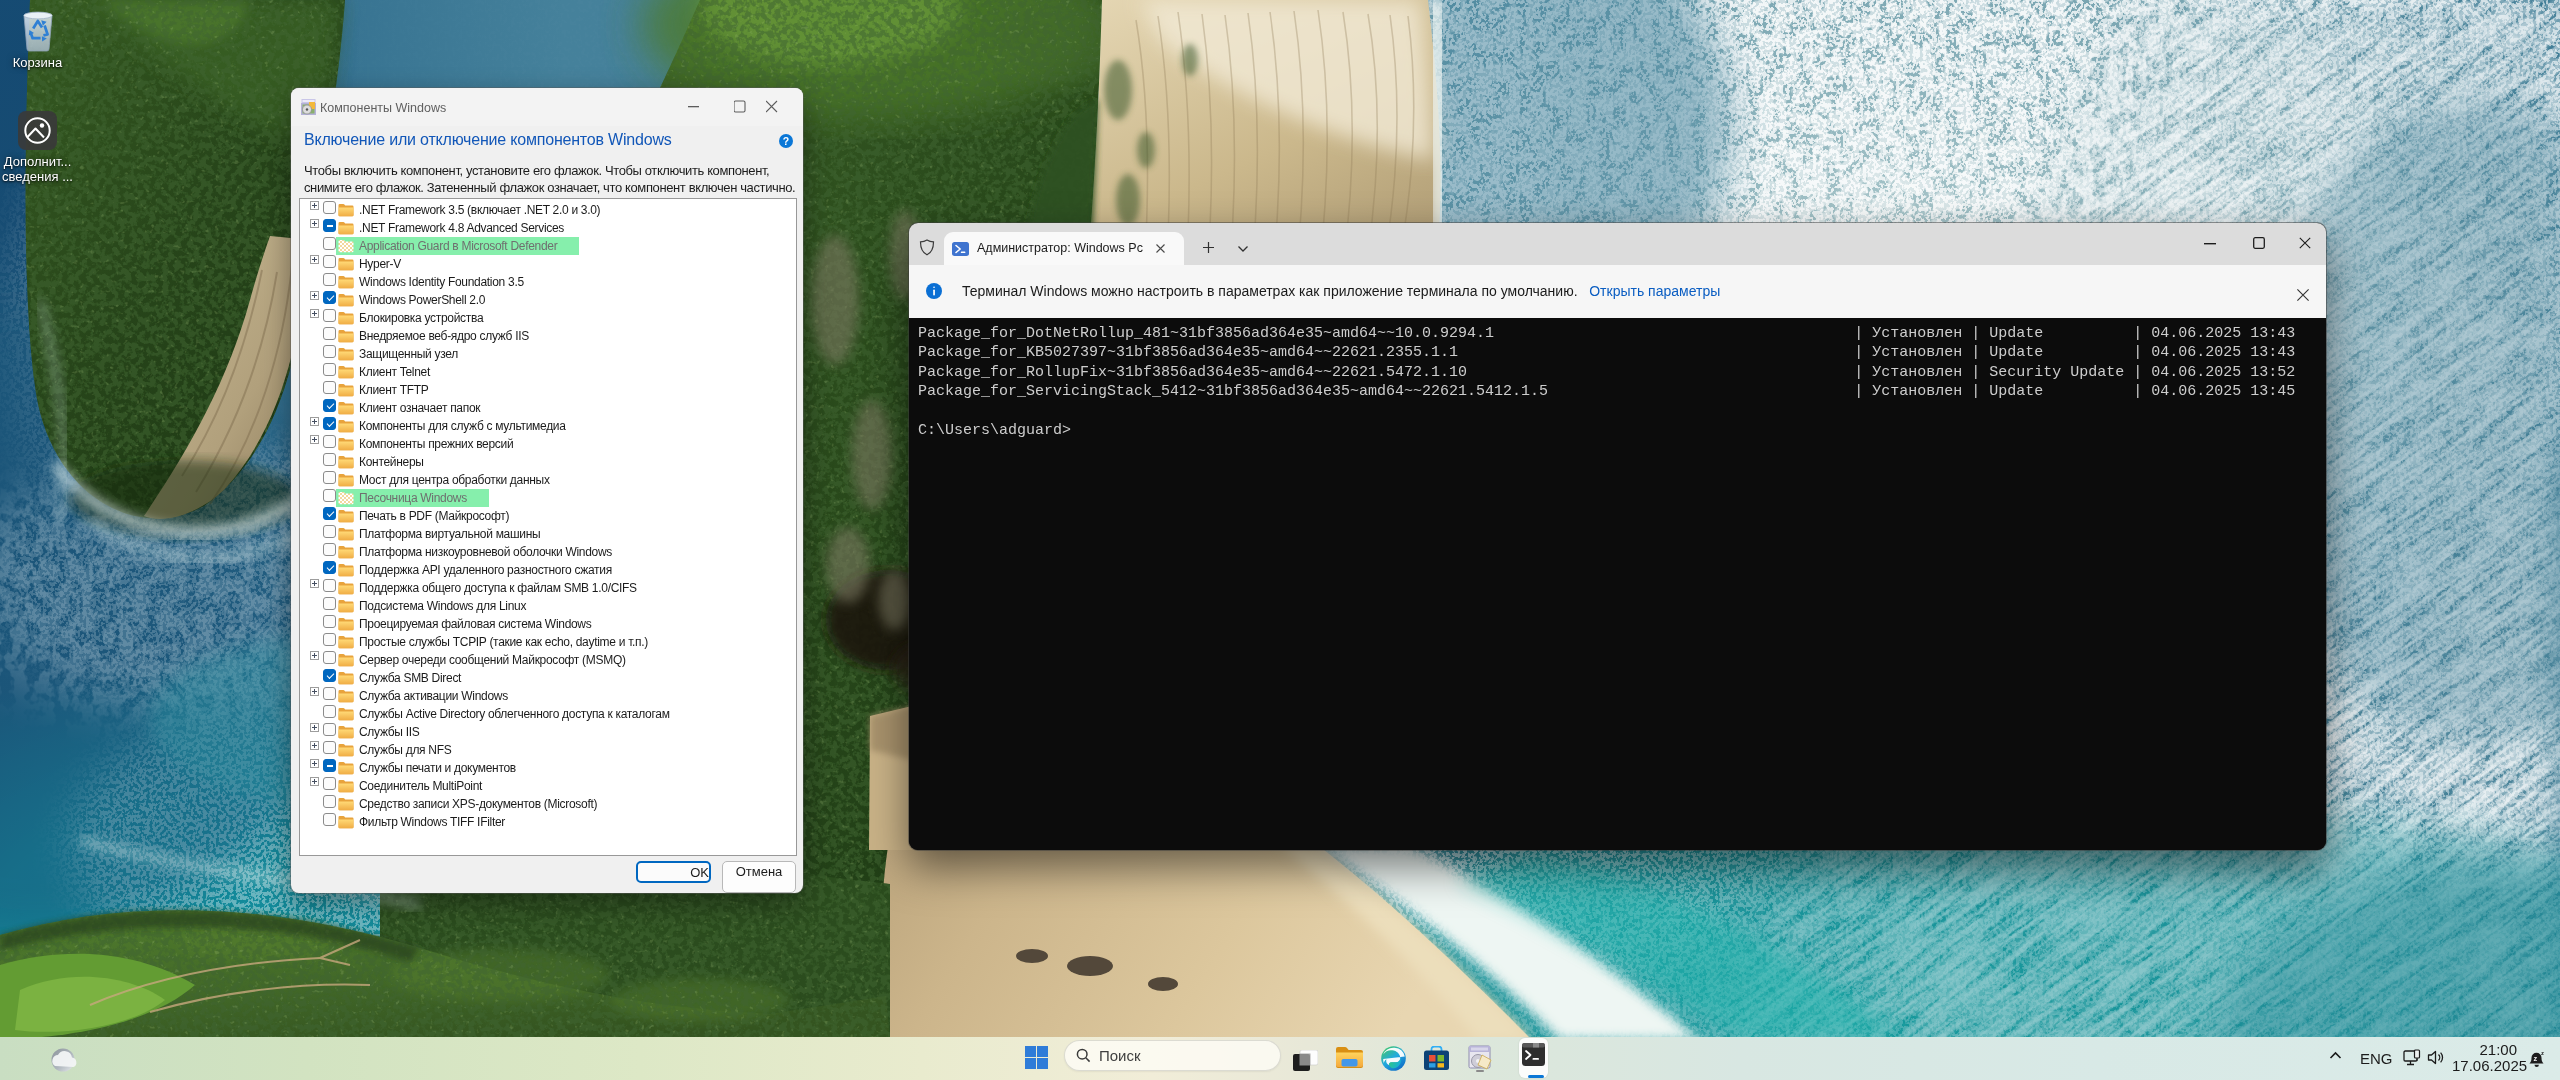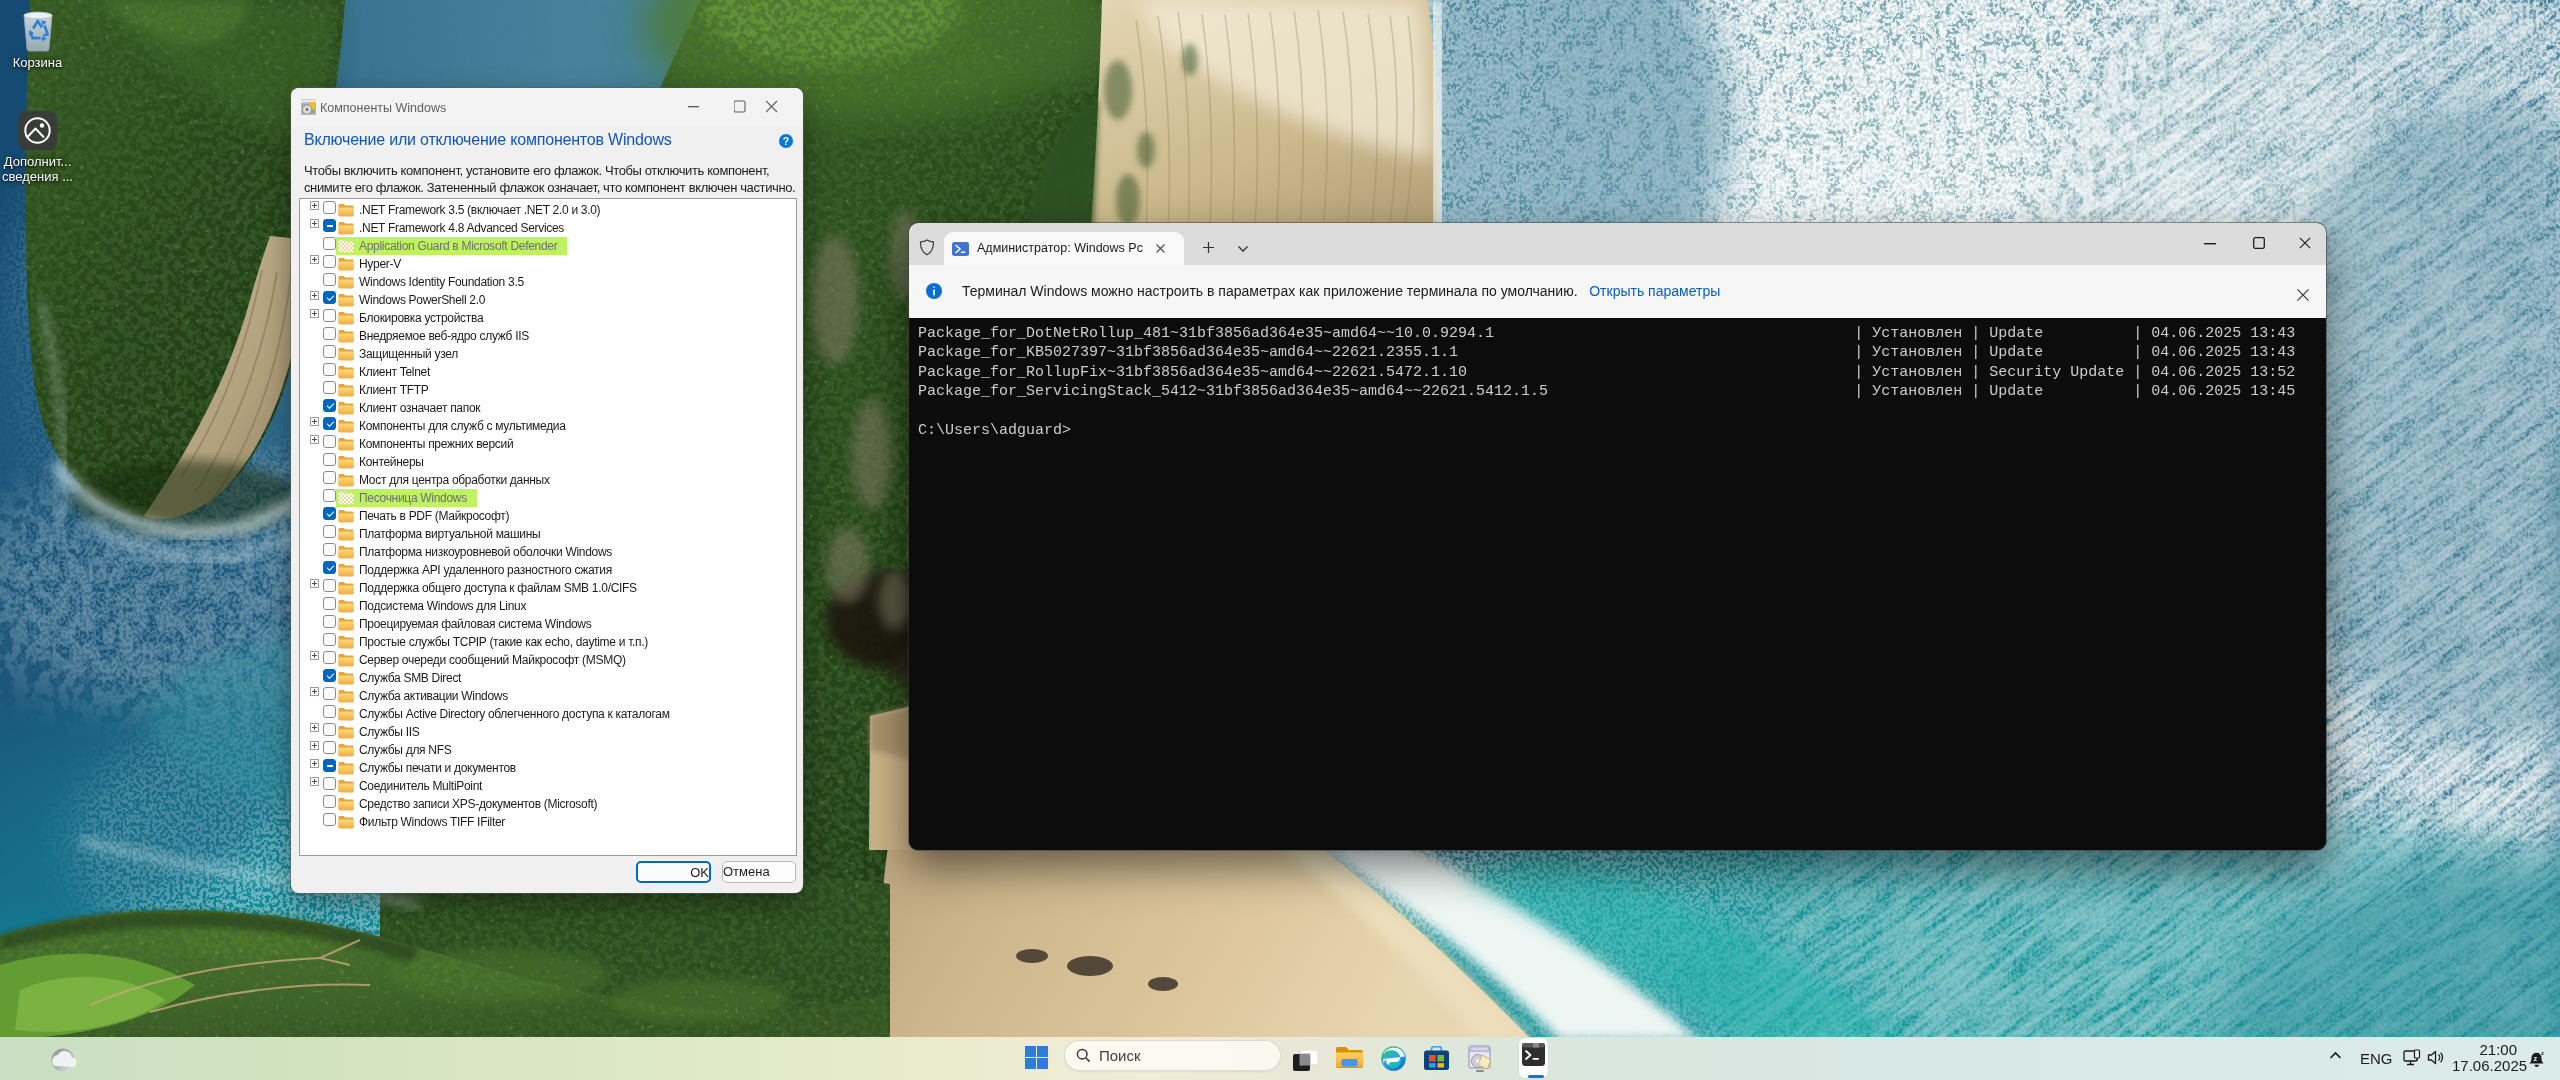--- a/index.html
+++ b/index.html
@@ -19,23 +19,23 @@
 .r .e::before{content:"";position:absolute;left:1px;top:3px;width:5px;height:1px;background:#454f61}
 .r .e::after{content:"";position:absolute;left:3px;top:1px;width:1px;height:5px;background:#454f61}
 .r .c{width:13px;height:13px;margin-left:4px;border:1px solid #8b8b8b;border-radius:3px;background:#fcfcfc;flex:none;position:relative}
 .r .c.k,.r .c.m{background:#0067c0;border-color:#0067c0}
 .r .c.k::after{content:"";position:absolute;left:2.5px;top:2.8px;width:6px;height:3px;border-left:1.5px solid #fff;border-bottom:1.5px solid #fff;transform:rotate(-45deg)}
 .r .c.m::after{content:"";position:absolute;left:2.5px;top:5px;width:6px;height:1.8px;background:#fff}
 .r .f{width:16px;height:14px;margin:0 4px 0 2px;flex:none}
 .r .box{display:flex;align-items:center;height:18px}
 .r .t{padding-left:1px;font-size:12px;letter-spacing:-.3px}
 .r.dis .t{color:#6f6f6f}
-.r.dis .box{background:#bef264;padding-right:10px}
+.r.dis .box{background:#86efac;padding-right:22px}
 #okb{position:absolute;left:345px;top:773px;width:75px;height:22px;border:2px solid #0067c0;border-radius:5px;background:#fbfbfb;text-align:right;line-height:19px;font-size:13px}
-#cnb{position:absolute;left:431px;top:773px;width:74px;height:22px;border:1px solid #b8b8b8;border-radius:5px;background:#fdfdfd;text-align:left;line-height:20px;font-size:13px}
+#cnb{position:absolute;left:431px;top:773px;width:74px;height:32px;border:1px solid #b8b8b8;border-radius:5px;background:#fdfdfd;text-align:center;line-height:20px;font-size:13px}
 
 #term{position:absolute;left:909px;top:223px;width:1417px;height:627px;border-radius:9px;background:#0c0c0c;box-shadow:0 0 0 1px rgba(60,60,60,.5),0 18px 42px rgba(0,0,0,.5);overflow:hidden}
 #tcap{position:absolute;left:0;top:0;right:0;height:42px;background:#dcdcdc}
 #ttab{position:absolute;left:35px;top:9px;width:240px;height:33px;background:#f9f9f9;border-radius:9px 9px 0 0}
 #ttab .tt{position:absolute;left:33px;top:9px;font-size:12.5px;color:#1a1a1a;width:170px;overflow:hidden;white-space:nowrap}
 #tinfo{position:absolute;left:0;top:42px;right:0;height:53px;background:#f6f6f6}
 #tinfo .msg{position:absolute;left:53px;top:18px;font-size:14px;color:#1a1a1a}
 #tinfo .lnk{color:#0a5dc2}
 #tcon{position:absolute;left:0;top:95px;right:0;bottom:0;background:#0c0c0c}
 #tcon pre{font-family:"Liberation Mono",monospace;font-size:15px;line-height:19.4px;color:#cdcdcd;padding:6px 0 0 9px}

